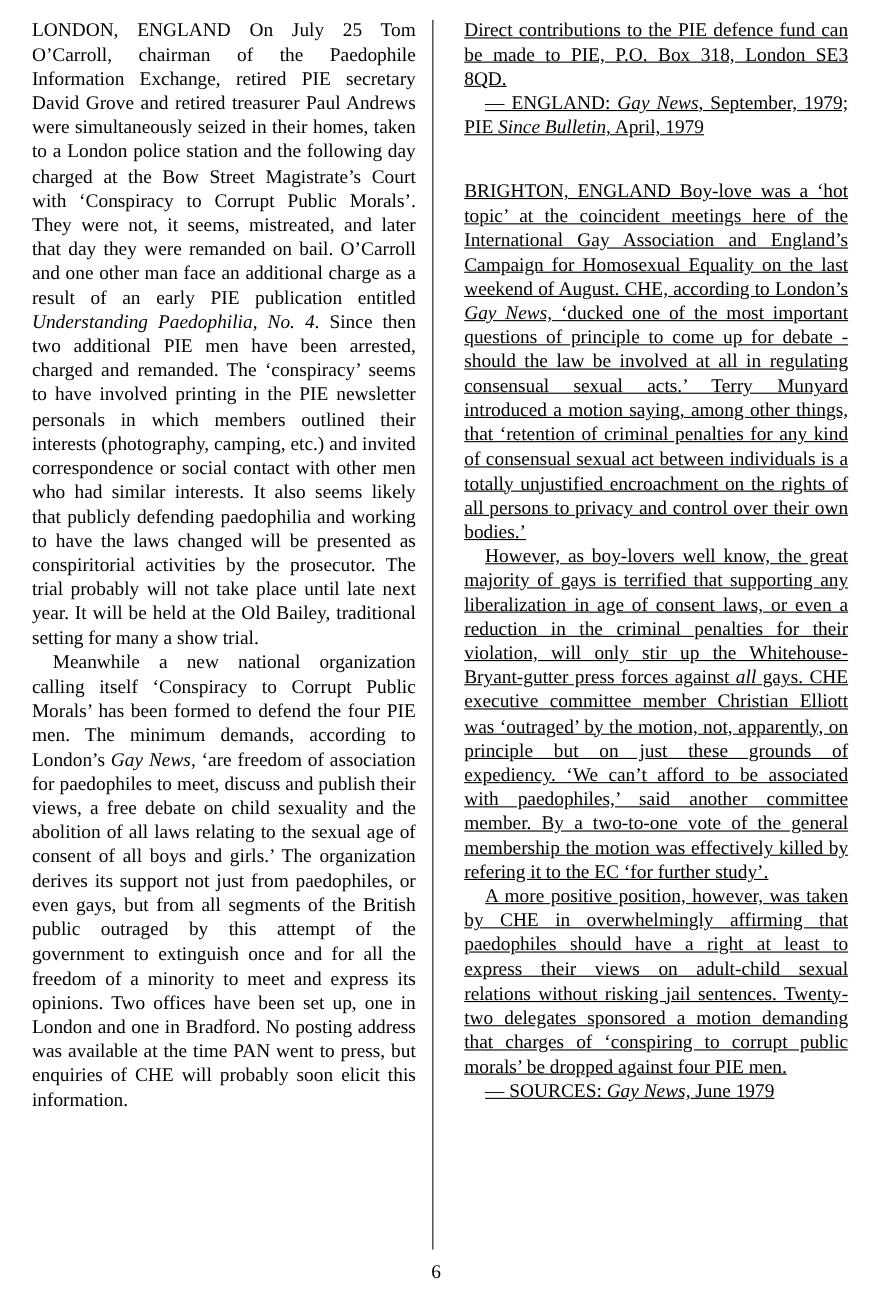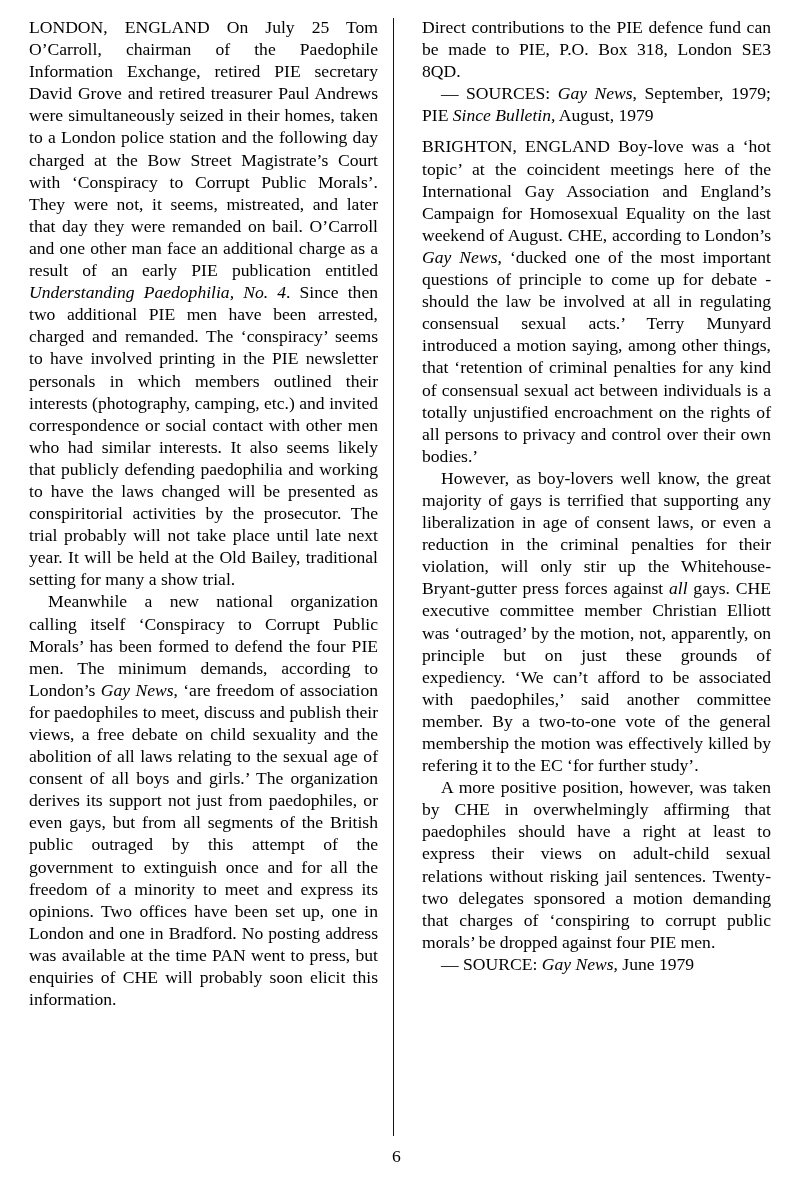--- a/index.html
+++ b/index.html
@@ -28,21 +28,21 @@
     top: 16px;
     width: 742px;
     height: 1110px;
   }
   .col {
     position: absolute;
     top: 0;
     width: 349px;
   }
   .col-left  { left: 0px; }
-  .col-right { left: 393px; }
+  .col-right { left: 393px; text-decoration: underline; }
 
   .divider {
     position: absolute;
     left: 393px;
     top: 18px;
     width: 1px;
     height: 1118px;
     background: #111111;
   }
 
@@ -52,21 +52,21 @@
     font-size: 17.6px;
     line-height: 22.1px;
     text-align: justify;
     text-justify: inter-word;
     -webkit-hyphens: none;
     hyphens: none;
     letter-spacing: 0px;
     word-spacing: 0px;
   }
   p.indent { text-indent: 19px; }
-  p.gap-before { margin-top: 9px; }
+  p.gap-before { margin-top: 36px; }
   p.src { text-indent: 19px; }
 
   .it { font-style: italic; }
 
   .page-number {
     position: absolute;
     left: 0;
     top: 1146px;
     width: 793px;
     text-align: center;
@@ -84,24 +84,24 @@
 
   <div class="columns">
 
     <div class="col col-left">
       <p class="para"><span>LONDON, ENGLAND On July 25 Tom O’Carroll, chairman of the Paedophile Information Exchange, retired PIE secretary David Grove and retired treasurer Paul Andrews were simultaneously seized in their homes, taken to a London police station and the following day charged at the Bow Street Magistrate’s Court with ‘Conspiracy to Corrupt Public Morals’. They were not, it seems, mistreated, and later that day they were remanded on bail. O’Carroll and one other man face an additional charge as a result of an early PIE publication entitled </span><span class="it">Understanding Paedophilia, No. 4</span><span>. Since then two additional PIE men have been arrested, charged and remanded. The ‘conspiracy’ seems to have involved printing in the PIE newsletter personals in which members outlined their interests (photography, camping, etc.) and invited correspondence or social contact with other men who had similar interests. It also seems likely that publicly defending paedophilia and working to have the laws changed will be presented as conspiritorial activities by the prosecutor. The trial probably will not take place until late next year. It will be held at the Old Bailey, traditional setting for many a show trial.</span></p>
       <p class="para indent"><span>Meanwhile a new national organization calling itself ‘Conspiracy to Corrupt Public Morals’ has been formed to defend the four PIE men. The minimum demands, according to London’s </span><span class="it">Gay News</span><span>, ‘are freedom of association for paedophiles to meet, discuss and publish their views, a free debate on child sexuality and the abolition of all laws relating to the sexual age of consent of all boys and girls.’ The organization derives its support not just from paedophiles, or even gays, but from all segments of the British public outraged by this attempt of the government to extinguish once and for all the freedom of a minority to meet and express its opinions. Two offices have been set up, one in London and one in Bradford. No posting address was available at the time PAN went to press, but enquiries of CHE will probably soon elicit this information.</span></p>
     </div>
 
     <div class="col col-right">
       <p class="para"><span>Direct contributions to the PIE defence fund can be made to PIE, P.O. Box 318, London SE3 8QD.</span></p>
-      <p class="para src"><span>— SOURCES: </span><span class="it">Gay News</span><span>, September, 1979; PIE </span><span class="it">Since Bulletin,</span><span> August, 1979</span></p>
+      <p class="para src"><span>— ENGLAND: </span><span class="it">Gay News</span><span>, September, 1979; PIE </span><span class="it">Since Bulletin,</span><span> April, 1979</span></p>
       <p class="para gap-before"><span>BRIGHTON, ENGLAND Boy-love was a ‘hot topic’ at the coincident meetings here of the International Gay Association and England’s Campaign for Homosexual Equality on the last weekend of August. CHE, according to London’s </span><span class="it">Gay News,</span><span> ‘ducked one of the most important questions of principle to come up for debate - should the law be involved at all in regulating consensual sexual acts.’ Terry Munyard introduced a motion saying, among other things, that ‘retention of criminal penalties for any kind of consensual sexual act between individuals is a totally unjustified encroachment on the rights of all persons to privacy and control over their own bodies.’</span></p>
       <p class="para indent"><span>However, as boy-lovers well know, the great majority of gays is terrified that supporting any liberalization in age of consent laws, or even a reduction in the criminal penalties for their violation, will only stir up the Whitehouse-Bryant-gutter press forces against </span><span class="it">all</span><span> gays. CHE executive committee member Christian Elliott was ‘outraged’ by the motion, not, apparently, on principle but on just these grounds of expediency. ‘We can’t afford to be associated with paedophiles,’ said another committee member. By a two-to-one vote of the general membership the motion was effectively killed by refering it to the EC ‘for further study’.</span></p>
       <p class="para indent"><span>A more positive position, however, was taken by CHE in overwhelmingly affirming that paedophiles should have a right at least to express their views on adult-child sexual relations without risking jail sentences. Twenty-two delegates sponsored a motion demanding that charges of ‘conspiring to corrupt public morals’ be dropped against four PIE men.</span></p>
-      <p class="para src"><span>— SOURCE: </span><span class="it">Gay News,</span><span> June 1979</span></p>
+      <p class="para src"><span>— SOURCES: </span><span class="it">Gay News,</span><span> June 1979</span></p>
     </div>
 
   </div>
 
   <div class="page-number">6</div>
 
 </div>
 
 </body></html>

